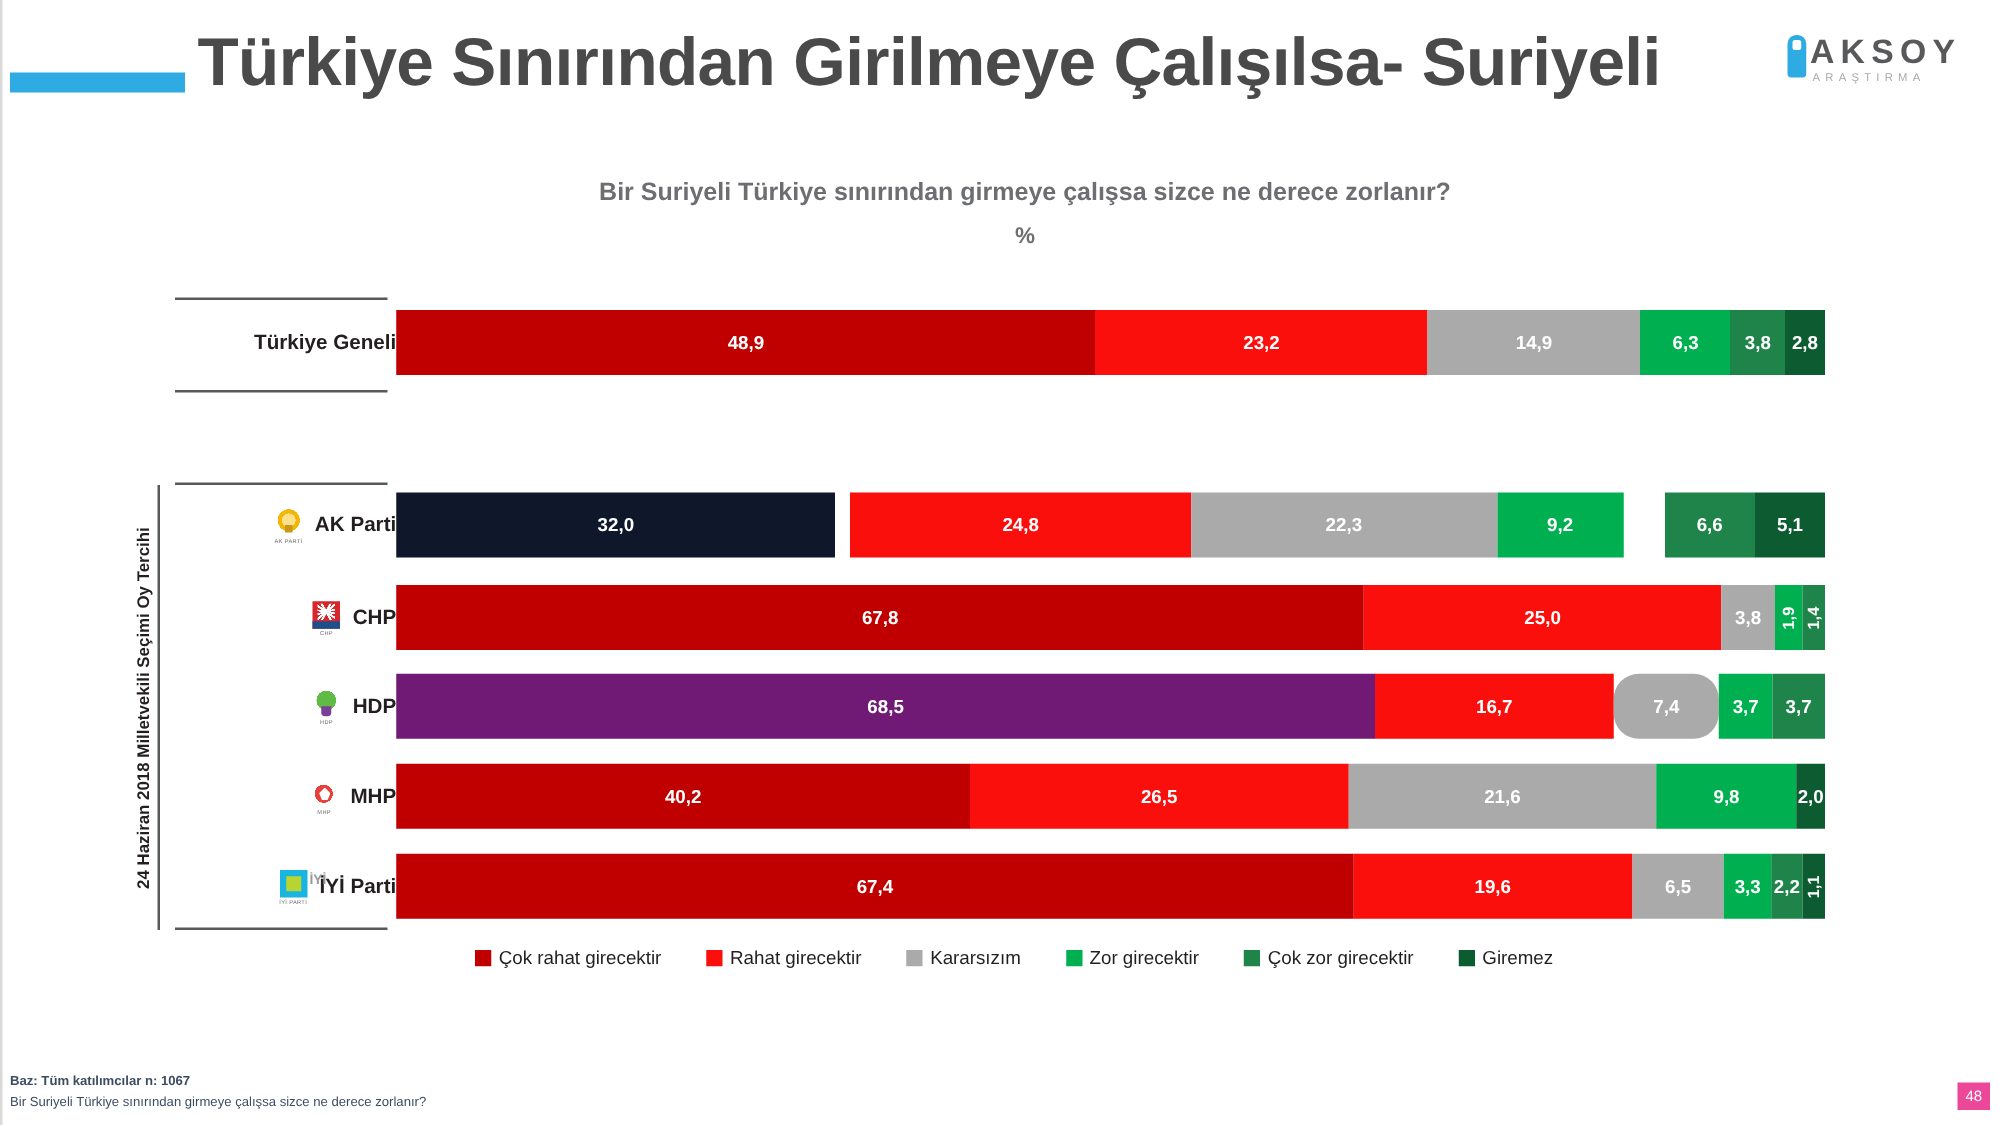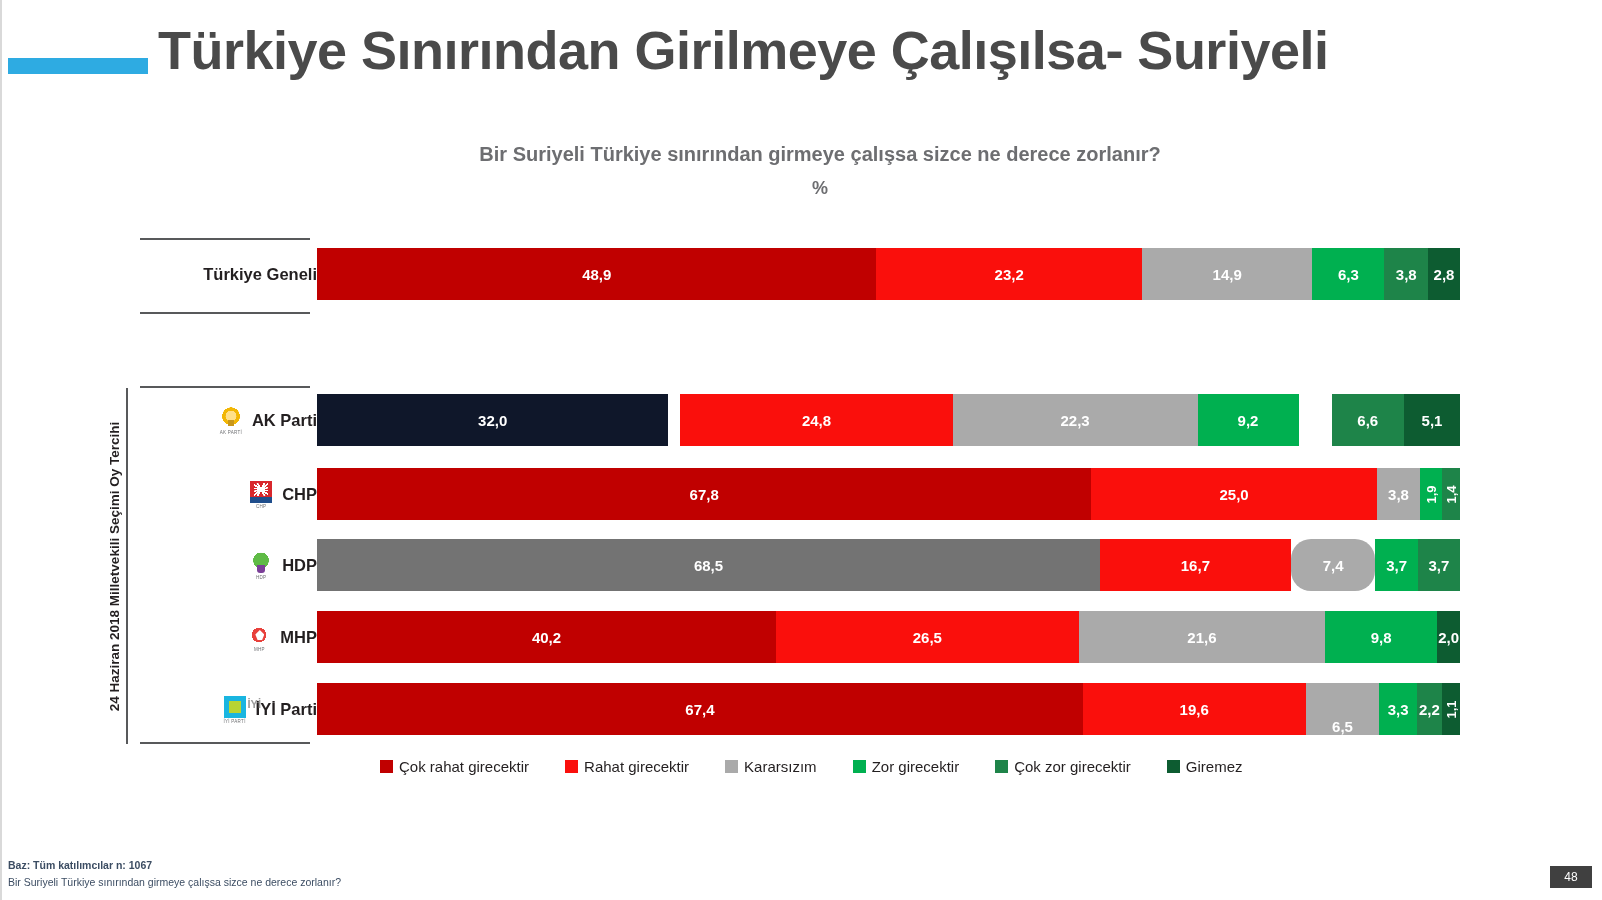--- a/index.html
+++ b/index.html
@@ -208,22 +208,22 @@
     left: 8px; bottom: 10px;
     font-size: 10.5px;
     color: #3c4d63;
     line-height: 1.55;
     font-weight: bold;
   }
   .footer .f2 { font-weight: normal; }
   .page-num {
     position: absolute;
     right: 10px; bottom: 12px;
-    width: 42px; height: 22px;
-    background: #404040;
+    width: 26px; height: 22px;
+    background: #ec4899;
     color: #ffffff;
     font-size: 12px;
     display: flex;
     align-items: center;
     justify-content: center;
   }
   .edge-line {
     position: absolute;
     left: 0; top: 0; bottom: 0;
     width: 2px;
@@ -233,20 +233,25 @@
 </head>
 <body>
 
 <div id="slide">
 
   <div class="edge-line"></div>
 
   <div class="title-rule"></div>
   <div class="slide-title">Türkiye Sınırından Girilmeye Çalışılsa- Suriyeli</div>
 
+  <div class="logo">
+    <div class="logo-mark"></div>
+    <div class="logo-name">AKSOY</div>
+    <div class="logo-sub">ARAŞTIRMA</div>
+  </div>
 
   <div class="question">Bir Suriyeli Türkiye sınırından girmeye çalışsa sizce ne derece zorlanır?</div>
   <div class="pct-label">%</div>
 
   <div class="chart-area">
     <div class="rule" style="top:238px"></div>
     <div class="rule" style="top:312px"></div>
     <div class="rule" style="top:386px"></div>
     <div class="rule" style="top:742px"></div>
 
@@ -346,21 +351,21 @@
           <div class="row-label-box">
             <div class="party-logo">
               <div style="position: absolute; left: 2px; top: 1px; width: 22px; height: 22px; background: radial-gradient(circle at 50% 38%, rgb(95, 187, 70) 0px, rgb(95, 187, 70) 44%, transparent 45%);">
                 <div style="position: absolute; left: 7px; top: 13px; width: 8px; height: 8px; background: rgb(123, 63, 152); border-radius: 0px 0px 3px 3px;"></div>
               </div>
               <div class="pl-cap">HDP</div>
             </div>
             <div class="row-label">HDP</div>
           </div>
           <div class="bar">
-            <div class="seg" style="flex: 68.5 0 0px; background: #737373; align-items: center;">
+            <div class="seg" style="flex: 68.5 0 0px; background: #701a75; align-items: center;">
               <span class="val">68,5</span>
             </div>
             <div class="seg" style="flex: 16.7 0 0px; background: rgb(250, 15, 12);">
               <span class="val">16,7</span>
             </div>
             <div class="seg" style="flex: 7.4 0 0px; background: rgb(170, 170, 170); border-radius: 20px;">
               <span class="val">7,4</span>
             </div>
             <div class="seg" style="flex: 3.7 0 0px; background: rgb(0, 176, 80);">
               <span class="val">3,7</span>
@@ -409,21 +414,21 @@
             </div>
             <div class="row-label">İYİ Parti</div>
           </div>
           <div class="bar">
             <div class="seg" style="flex: 67.3327 0 0px; background: rgb(192, 0, 0);">
               <span class="val">67,4</span>
             </div>
             <div class="seg" style="flex: 19.5804 0 0px; background: rgb(250, 15, 12);">
               <span class="val">19,6</span>
             </div>
-            <div class="seg" style="flex: 6.49351 0 0px; background: rgb(170, 170, 170); align-items: flex-end;">
+            <div class="seg" style="flex: 6.49351 0 0px; background: rgb(170, 170, 170);">
               <span class="val">6,5</span>
             </div>
             <div class="seg" style="flex: 3.2967 0 0px; background: rgb(0, 176, 80);">
               <span class="val">3,3</span>
             </div>
             <div class="seg" style="flex: 2.1978 0 0px; background: rgb(30, 132, 73);">
               <span class="val">2,2</span>
             </div>
             <div class="seg rot" style="flex: 1.0989 0 0px; background: rgb(13, 92, 49);">
               <span class="val">1,1</span>

